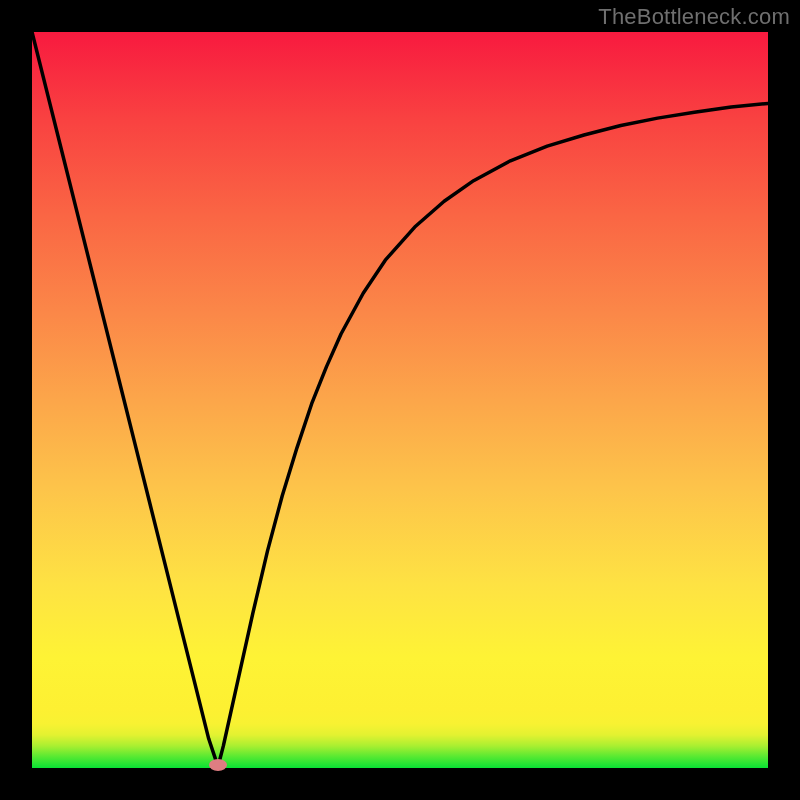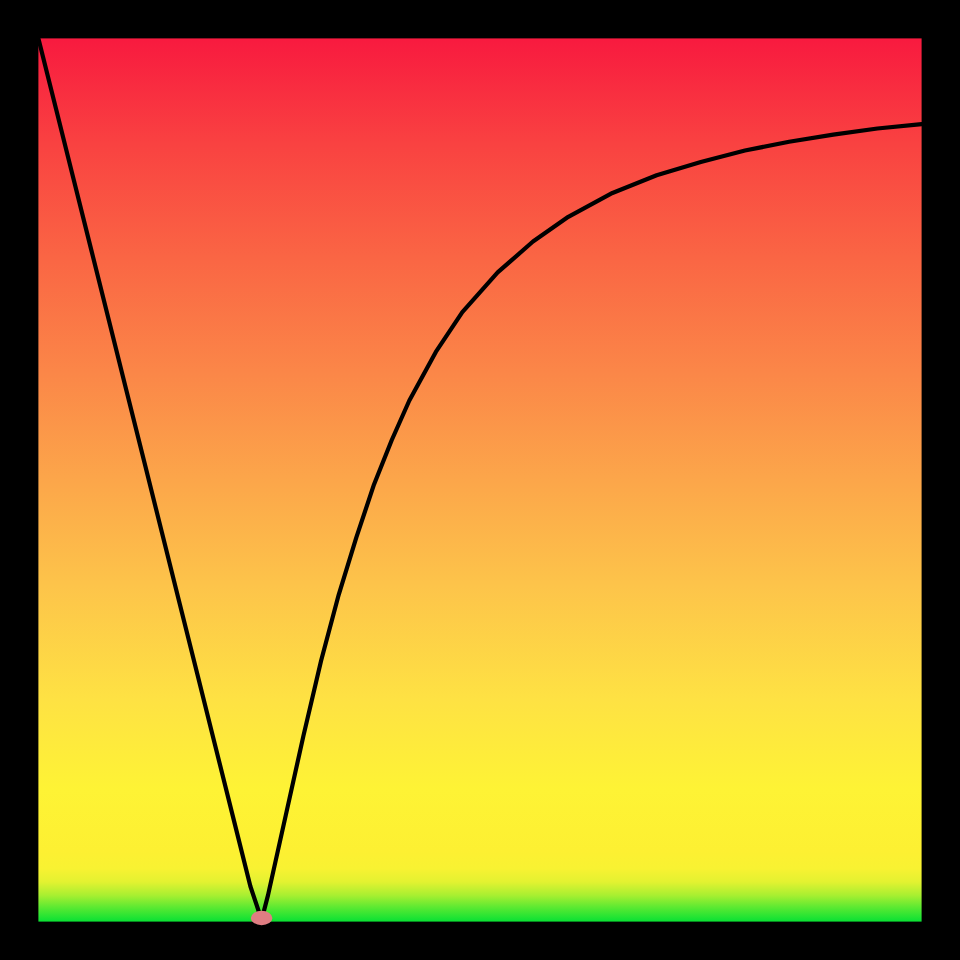--- a/index.html
+++ b/index.html
@@ -70,13 +70,14 @@
 </head>
 <body>
 
 <div class="frame">
   <div class="plot-area">
     <svg class="curve" viewBox="0 0 736 736" preserveAspectRatio="none">
       <path id="curve-path" fill="none" stroke="#000" stroke-width="3.5" stroke-linecap="round" stroke-linejoin="round" d="M0.00 0.00 L14.72 58.88 L29.44 117.76 L44.16 176.64 L58.88 235.52 L73.60 294.40 L88.32 353.28 L103.04 412.16 L117.76 471.04 L132.48 529.92 L147.20 588.80 L161.92 647.68 L176.64 706.56 L184.00 728.64 L186.21 733.79 L191.36 713.92 L206.08 647.68 L220.80 581.44 L235.52 518.88 L250.24 463.68 L264.96 415.84 L279.68 371.68 L294.40 334.88 L309.12 301.76 L331.20 261.28 L353.28 228.16 L382.72 195.04 L412.16 169.28 L441.60 148.67 L478.40 128.80 L515.20 114.08 L552.00 103.04 L588.80 93.47 L625.60 86.11 L662.40 80.22 L699.20 75.07 L736.00 71.39"></path>
     </svg>
     <div class="marker" id="marker" style="left: 186.208px; top: 733.056px;"></div>
   </div>
+  <div class="watermark">TheBottleneck.com</div>
 </div>
 
 </body></html>

